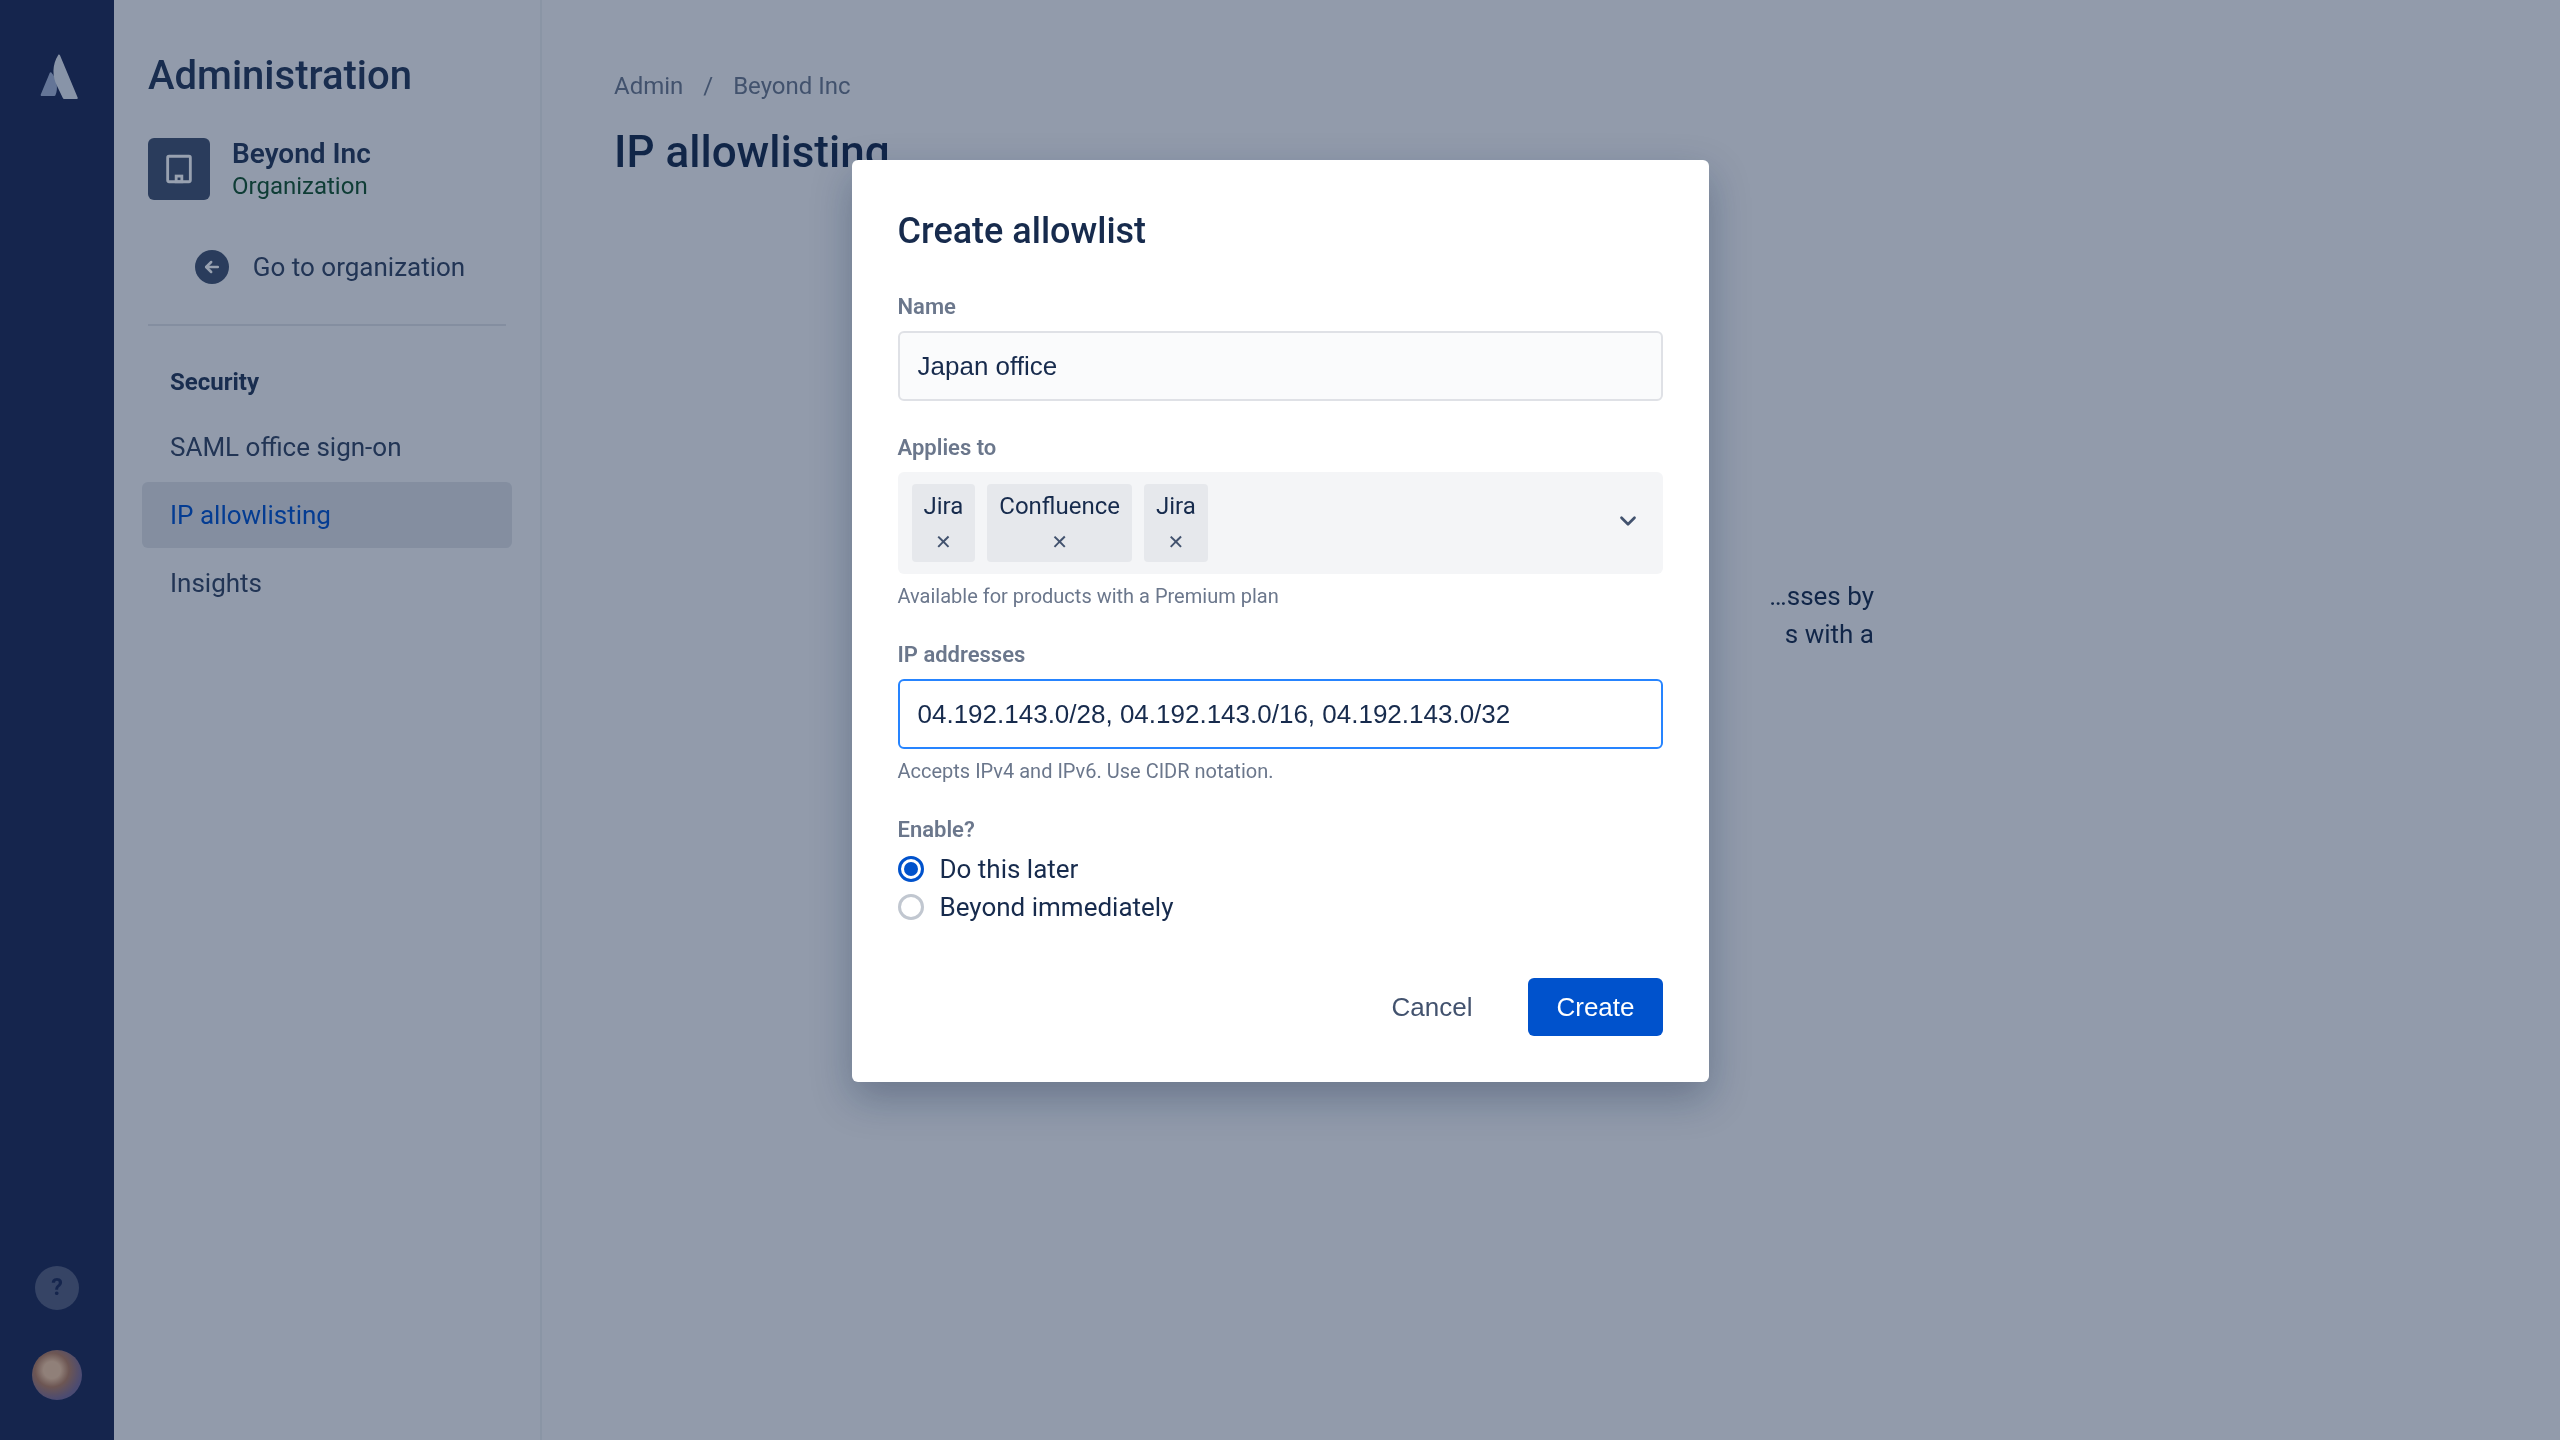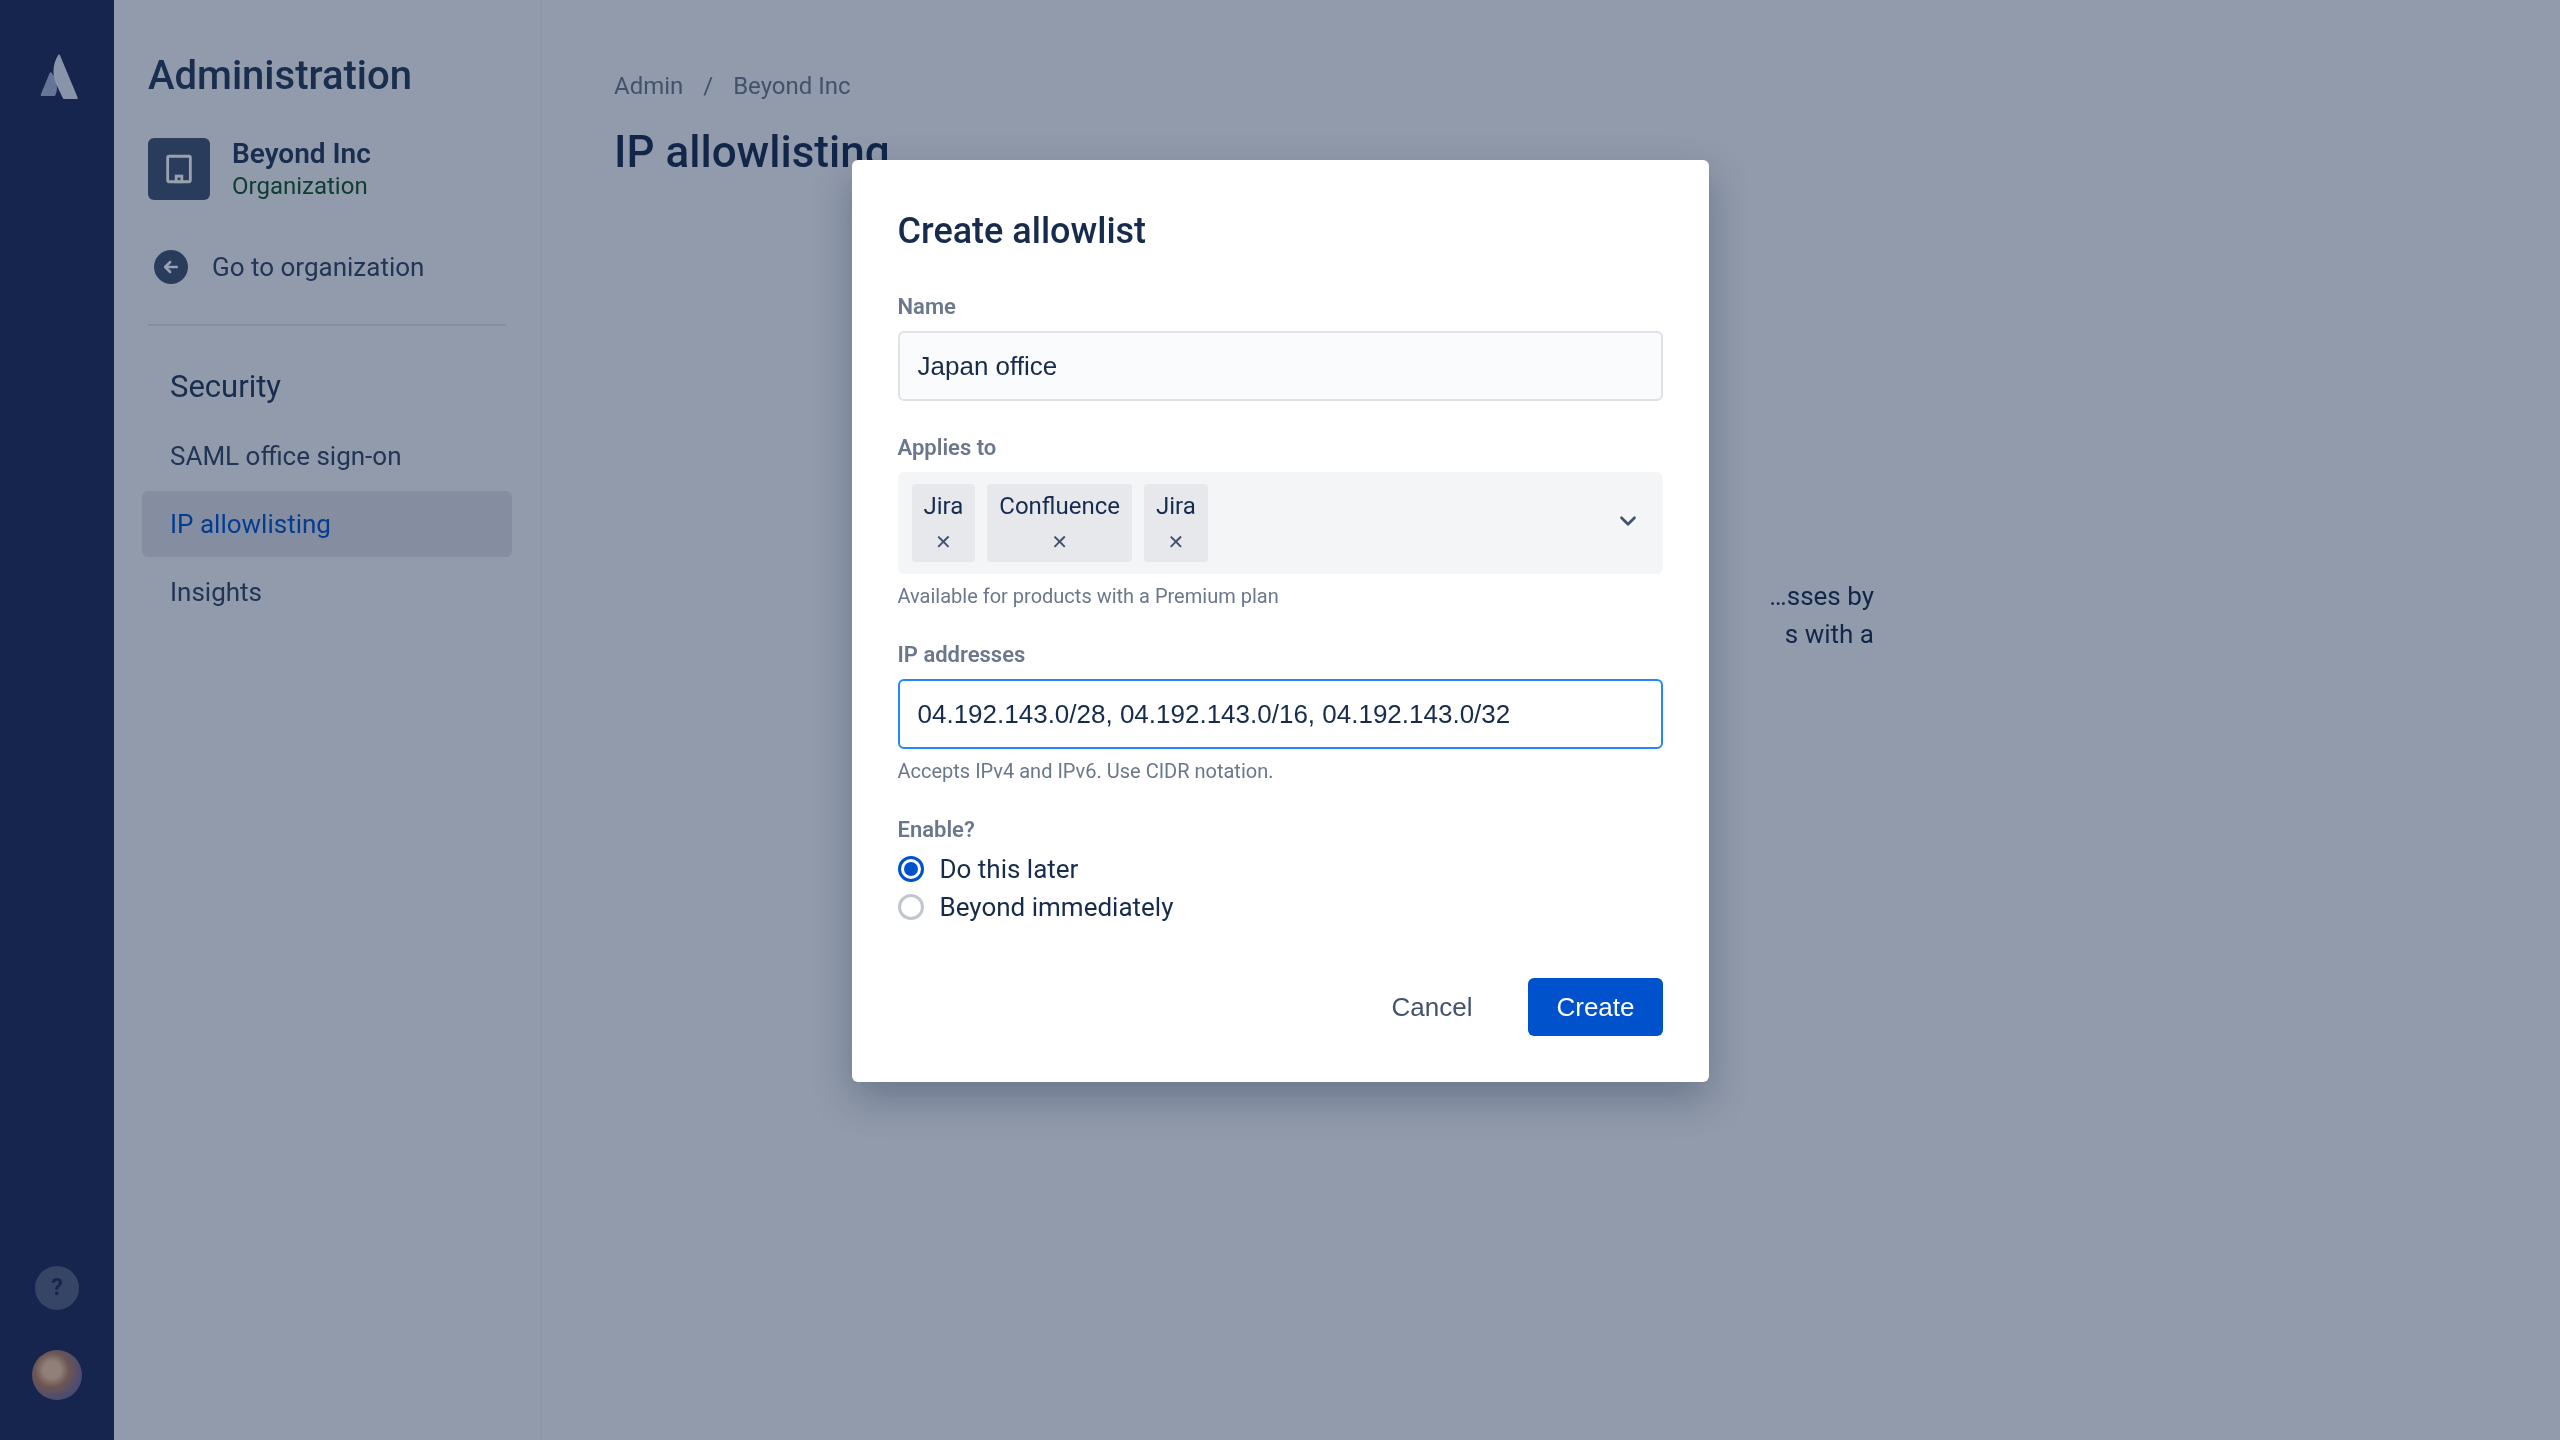--- a/index.html
+++ b/index.html
@@ -43,30 +43,31 @@
   .org-icon {
     width: 62px; height: 62px; border-radius: 6px; background: #42526E;
     display: flex; align-items: center; justify-content: center;
   }
   .org-text .org-name { font-size: 28px; font-weight: 600; color: #253858; }
   .org-text .org-sub  { font-size: 24px; color: #14532d; margin-top: 2px; }
 
   .goto-row {
     display: flex; align-items: center; gap: 24px;
     padding: 44px 6px 0 12px;
+    justify-content: center;
   }
   .back-circle {
     width: 34px; height: 34px; border-radius: 50%; background: #42526E;
     display: flex; align-items: center; justify-content: center;
   }
   .goto-text { font-size: 26px; color: #344563; }
 
   .sidebar hr { border: none; border-top: 2px solid rgba(9,30,66,0.1); margin: 40px 6px 24px; }
 
-  .side-heading { font-size: 31px; font-weight: 400; color: #253858; padding: 18px 28px; }
+  .side-heading { font-size: 24px; font-weight: 700; color: #253858; padding: 18px 28px; }
   .side-item {
     display: block; font-size: 26px; color: #344563;
     padding: 18px 28px; border-radius: 6px; margin-bottom: 2px;
     cursor: pointer;
   }
   .side-item.active { background: #DCDFE4; color: #0052CC; }
 
   
   .main {
     flex: 1; padding: 72px 72px 0;

